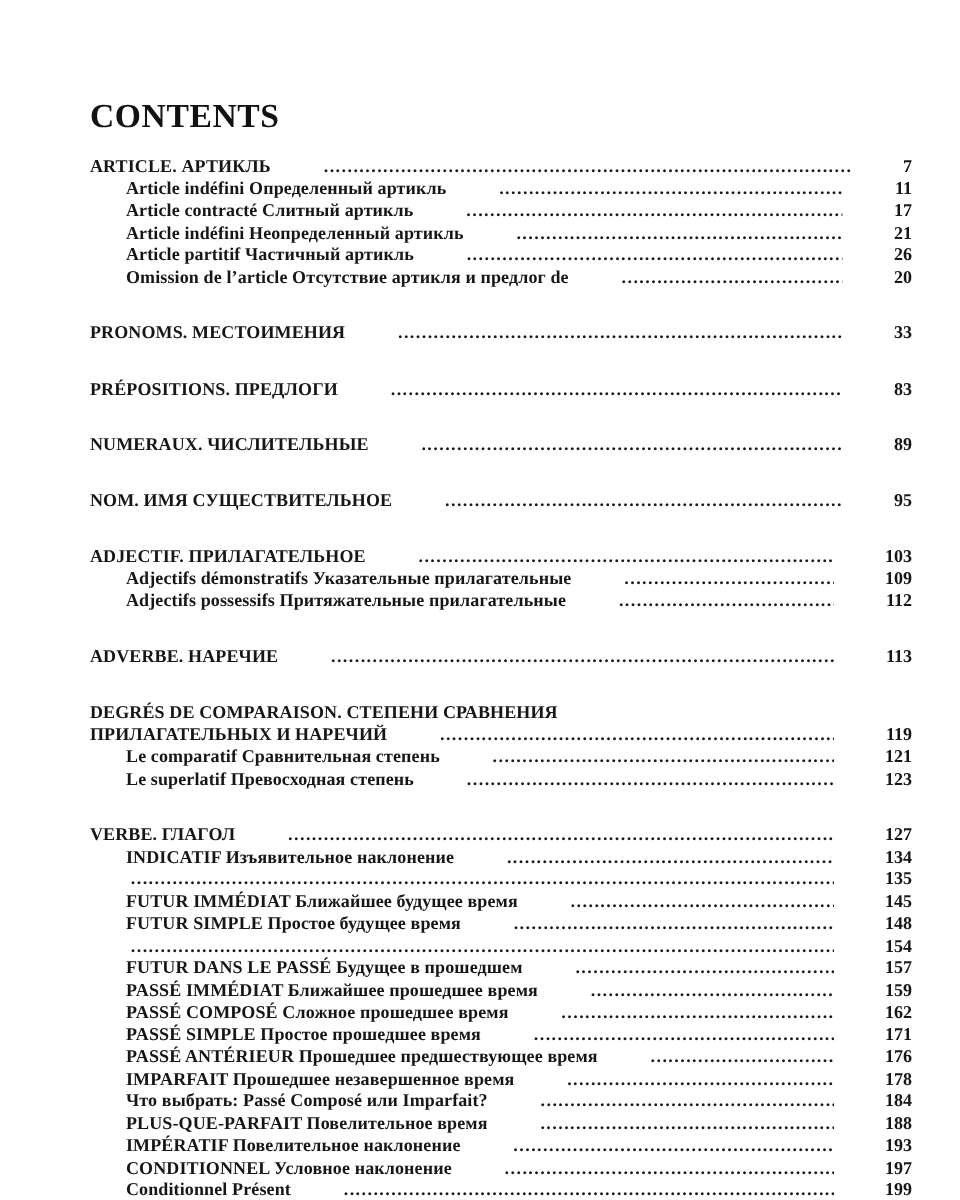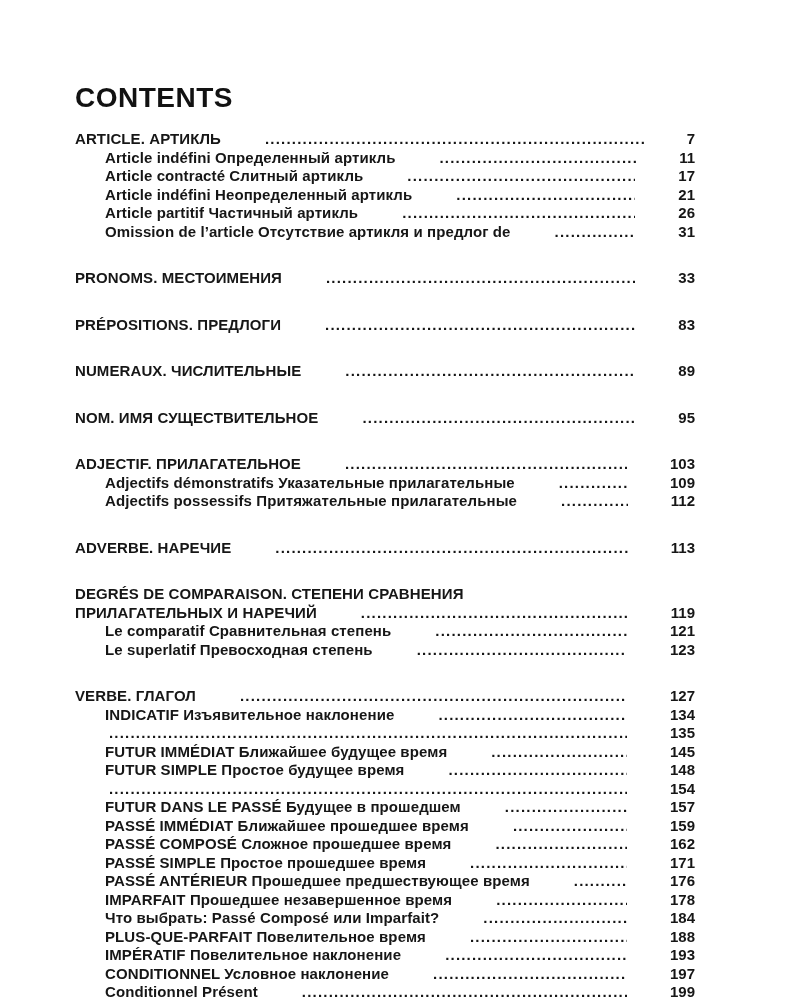--- a/index.html
+++ b/index.html
@@ -11,22 +11,23 @@
     width: 800px;
     height: 1000px;
     overflow: hidden;
     font-family: "Liberation Sans", sans-serif;
     color: #161616;
   }
   .page {
     box-sizing: border-box;
     width: 800px;
     height: 940px;
-    padding: 82px 105px 0 75px;
+    padding: 82px 40px 0 75px;
     position: relative;
+    font-family: Liberation Serif, serif;
   }
   .title {
     font-size: 28px;
     font-weight: 700;
     letter-spacing: 0.5px;
     margin: 0 0 16px 0;
     color: #121212;
   }
   .toc {
     width: 100%;
@@ -93,21 +94,21 @@
         <span class="pageno">21</span>
       </div>
       <div class="row lvl1">
         <span class="label">Article partitif Частичный артикль</span>
         <span class="dots">............................................................................................................................................................................................................................</span>
         <span class="pageno">26</span>
       </div>
       <div class="row lvl1">
         <span class="label">Omission de l’article Отсутствие артикля и предлог de</span>
         <span class="dots">............................................................................................................................................................................................................................</span>
-        <span class="pageno">31</span>
+        <span class="pageno">20</span>
       </div>
       <div class="row lvl0 gap">
         <span class="label">PRONOMS. МЕСТОИМЕНИЯ</span>
         <span class="dots">............................................................................................................................................................................................................................</span>
         <span class="pageno">33</span>
       </div>
       <div class="row lvl0 gap">
         <span class="label">PRÉPOSITIONS.  ПРЕДЛОГИ</span>
         <span class="dots">............................................................................................................................................................................................................................</span>
         <span class="pageno">83</span>

